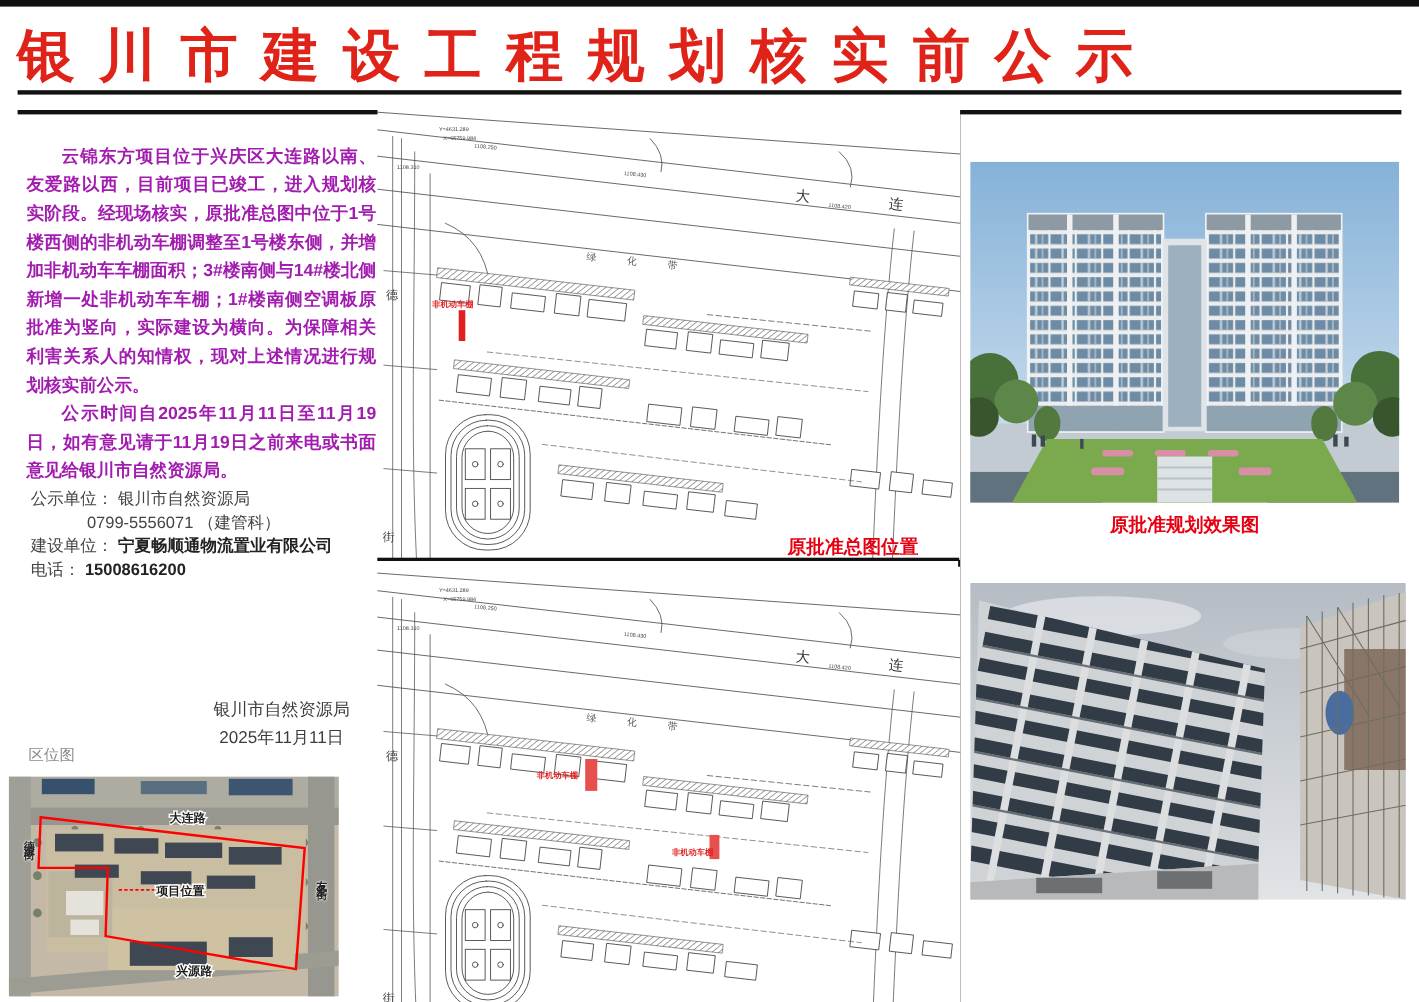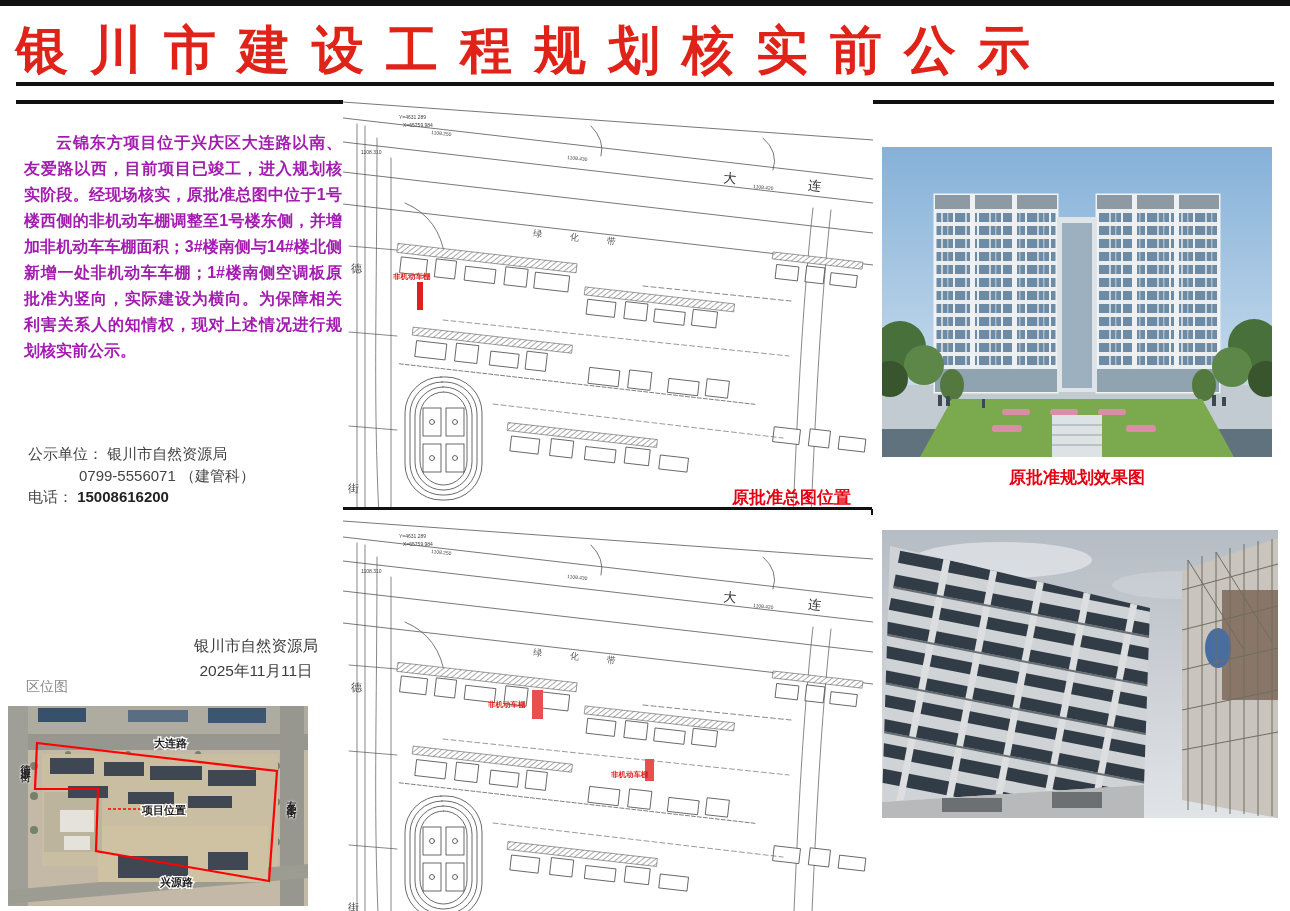--- a/index.html
+++ b/index.html
@@ -152,29 +152,34 @@
   </svg>
 
   <div class="abs" id="topbar"></div>
   <div class="abs" id="title">银川市建设工程规划核实前公示</div>
   <div class="abs rule" style="top:82px;"></div>
   <div class="abs rule" style="top:100px;"></div>
   <div class="abs" id="vdivider"></div>
 
   <div class="abs" id="notice">
     <p>云锦东方项目位于兴庆区大连路以南、友爱路以西，目前项目已竣工，进入规划核实阶段。经现场核实，原批准总图中位于1号楼西侧的非机动车棚调整至1号楼东侧，并增加非机动车车棚面积；3#楼南侧与14#楼北侧新增一处非机动车车棚；1#楼南侧空调板原批准为竖向，实际建设为横向。为保障相关利害关系人的知情权，现对上述情况进行规划核实前公示。</p>
+    <p>公示时间自2025年11月11日至11月19日，如有意见请于11月19日之前来电或书面意见给银川市自然资源局。</p>
   </div>
 
   <div class="abs" id="contact">
     <div>
       <span>公示单位：</span>
       <span>银川市自然资源局</span>
     </div>
     <div class="indent">
       <span>0799-5556071 （建管科）</span>
+    </div>
+    <div>
+      <span>建设单位：</span>
+      <span class="bold">宁夏畅顺通物流置业有限公司</span>
     </div>
     <div>
       <span>电话：</span>
       <span class="bold">15008616200</span>
     </div>
   </div>
 
   <div class="abs" id="signature">
     <div>银川市自然资源局</div>
     <div>2025年11月11日</div>
@@ -236,21 +241,21 @@
   <div class="abs vlab" style="left:18px;top:756px;">德源街</div>
   <div class="abs vlab" style="left:284px;top:792px;">友爱街</div>
 
   <svg class="abs" style="left:343px;top:96px;" width="530" height="413">
     <rect width="530" height="413" fill="#ffffff"></rect>
     <use href="#planbase"></use>
     <rect x="74" y="186" width="6" height="28" fill="#e02020"></rect>
     <text x="50" y="183" font-size="7.5" font-weight="700" fill="#e02020">非机动车棚</text>
   </svg>
   <div class="abs" id="plan1line"></div>
-  <div class="abs redcap" style="left:732px;top:486px;">原批准总图位置</div>
+  <div class="abs redcap" style="left:716px;top:486px;">原批准总图位置</div>
 
   <div class="abs" id="plan2topline"></div>
   <svg class="abs" style="left:343px;top:515px;" width="530" height="396">
     <rect width="530" height="396" fill="#ffffff"></rect>
     <use href="#planbase"></use>
     <rect x="189" y="175" width="11" height="29" fill="#e85050"></rect>
     <text x="145" y="192" font-size="7.5" font-weight="700" fill="#e02020">非机动车棚</text>
     <rect x="302" y="244" width="9" height="22" fill="#e85050"></rect>
     <text x="268" y="262" font-size="7.5" font-weight="700" fill="#e02020">非机动车棚</text>
   </svg>

